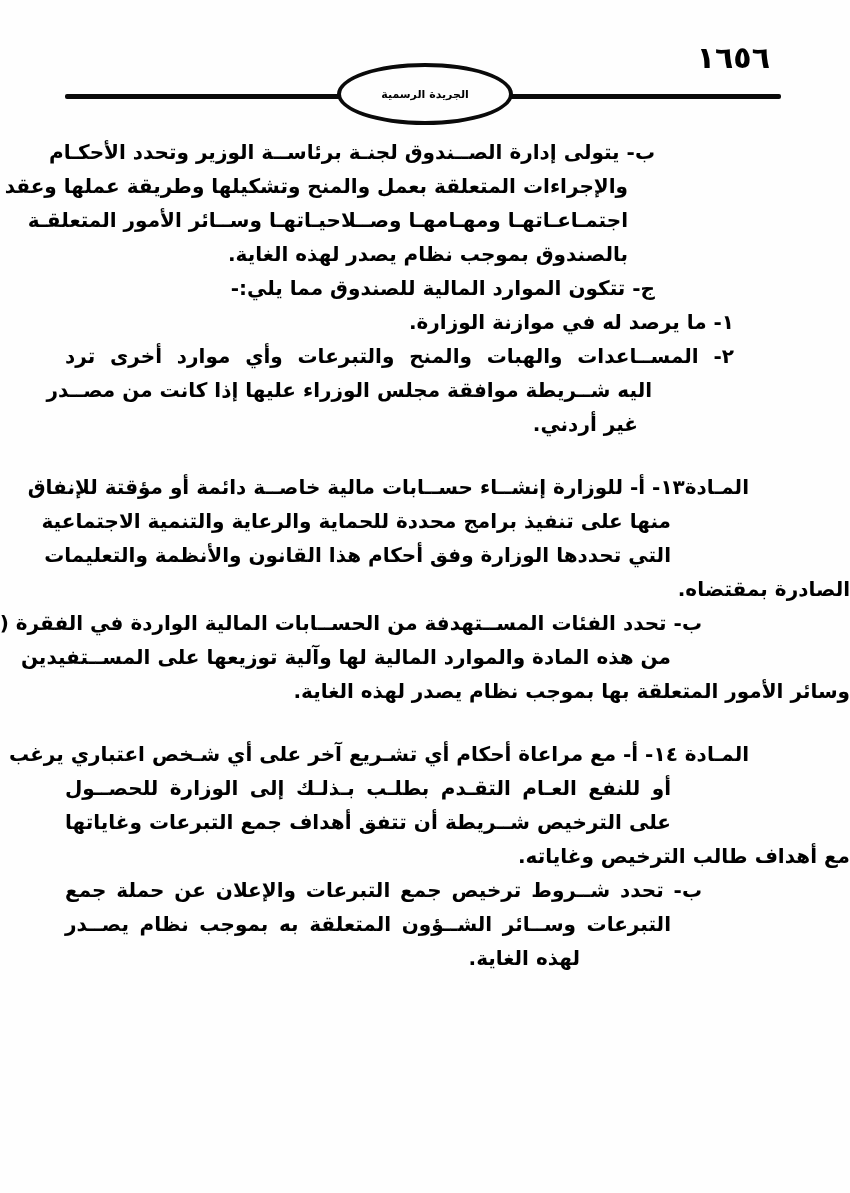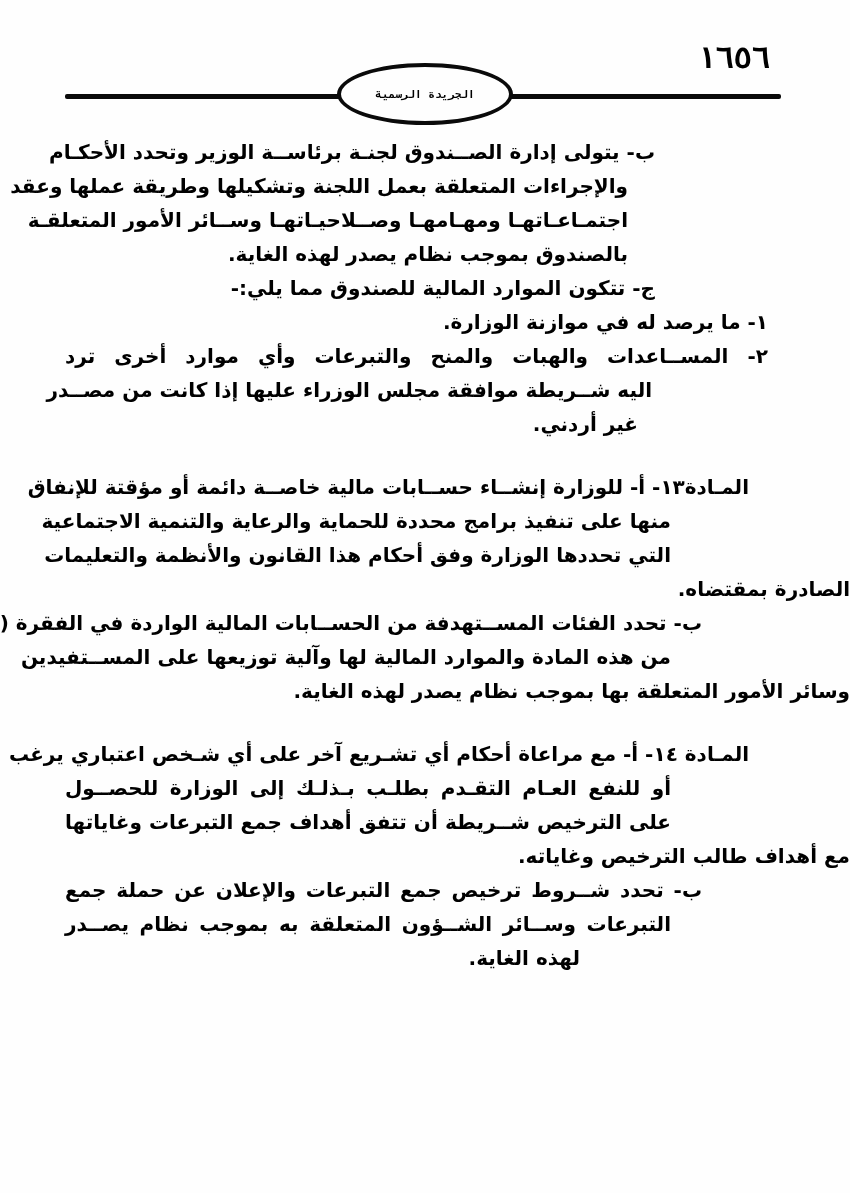--- a/index.html
+++ b/index.html
@@ -7,21 +7,21 @@
     position:relative;
     width:850px;height:1193px;
     margin:0 auto;
     background:#fefefe;
     overflow:hidden;
     direction:rtl;
     font-family:"DejaVu Sans",sans-serif;
     color:#000;
   }
   
-  .header{position:relative;height:135px;font-family:Liberation Mono, monospace;}
+  .header{position:relative;height:135px;}
   .page-number{
     position:absolute;top:40px;right:80px;
     font-size:30px;font-weight:bold;
     letter-spacing:7px;direction:ltr;
     color:#000;
   }
   .rule{
     position:absolute;top:94px;left:65px;width:716px;height:5px;
     background:#0a0a0a;border-radius:2px;
   }
@@ -44,42 +44,42 @@
   }
   .fill{text-align:justify;text-align-last:justify;}
   
   .k-head {margin-right:101px;}
   .k-sub  {margin-right:148px;}
   .k-acont{margin-right:179px;}
   .k-alast{}
   .k-item {margin-right:195px;}
   .k-icont{margin-right:222px;}
   .k-ilast{margin-right:222px;}
-  .k-num  {margin-right:82px;}
+  .k-num  {margin-right:116px;}
   .k-ncont{margin-right:198px;}
   .k-nlast{margin-right:212px;}
   .k-flast{margin-right:270px;}
 </style>
 </head>
 <body>
 
 <div class="page">
 
   <div class="header">
     <div class="page-number">١٦٥٦</div>
     <div class="rule"></div>
     <div class="badge">
       <span>الجريدة الرسمية</span>
     </div>
   </div>
 
   <div class="doc" id="doc-body">
       <section class="block">
         <div class="line k-item fill">ب- يتولى إدارة الصــندوق لجنـة برئاســة الوزير وتحدد الأحكـام</div>
-        <div class="line k-icont fill">والإجراءات المتعلقة بعمل اللجنة وتشكيلها وطريقة عملها وعقد</div>
+        <div class="line k-icont fill">والإجراءات المتعلقة بعمل والمنح وتشكيلها وطريقة عملها وعقد</div>
         <div class="line k-icont fill">اجتمـاعـاتهـا ومهـامهـا وصــلاحيـاتهـا وســائر الأمور المتعلقـة</div>
         <div class="line k-ilast">بالصندوق بموجب نظام يصدر لهذه الغاية.</div>
       </section>
       <section class="block">
         <div class="line k-item">ج- تتكون الموارد المالية للصندوق مما يلي:-</div>
       </section>
       <section class="block">
         <div class="line k-num">١- ما يرصد له في موازنة الوزارة.</div>
       </section>
       <section class="block gap">

